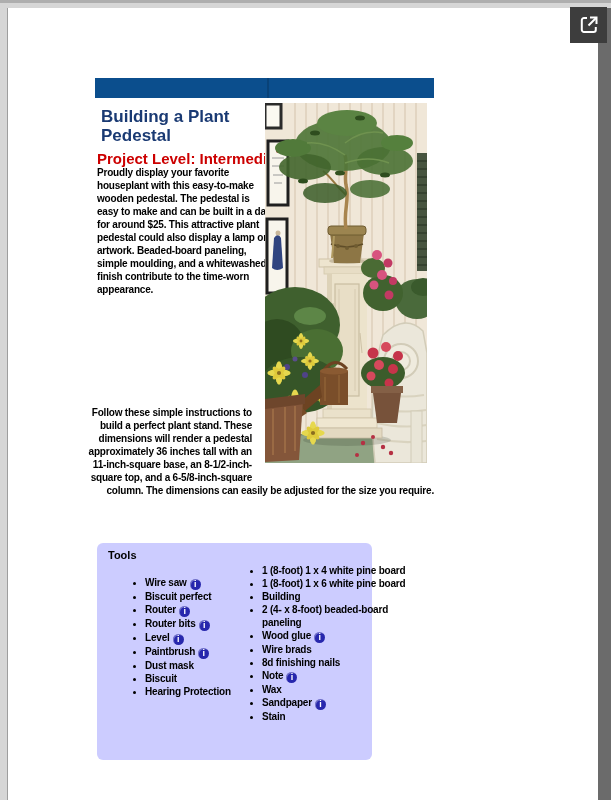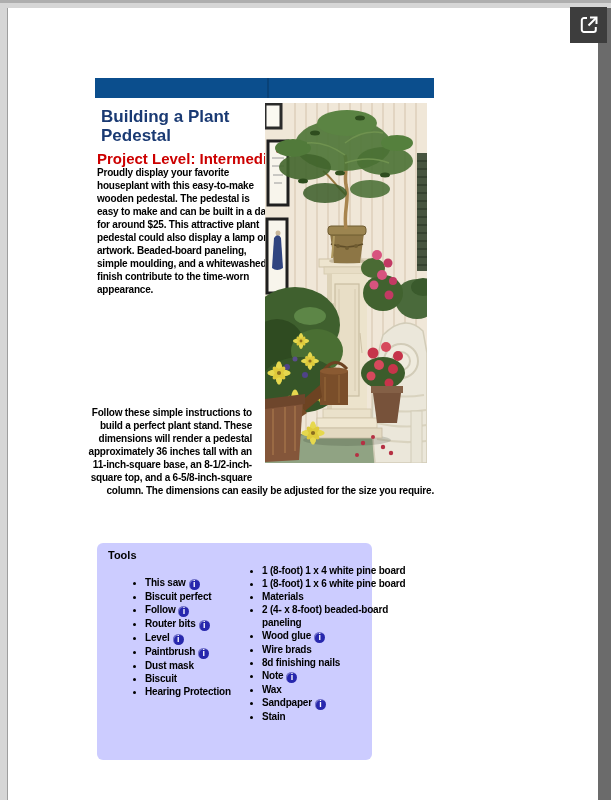--- a/index.html
+++ b/index.html
@@ -225,37 +225,37 @@
   <div class="para instructions">
     <span class="wrap-spacer"></span>
     <span>Follow these simple instructions to build a perfect plant stand. These dimensions will render a pedestal approximately 36 inches tall with an 11-inch-square base, an 8-1/2-inch-square top, and a 6-5/8-inch-square column. The dimensions can easily be adjusted for the size you require.</span>
   </div>
 
   <div class="box">
     <div class="col tools">
       <div class="col-heading">Tools</div>
       <ul>
 
-      <li><span>This saw</span><span class="info-icon">i</span></li>
+      <li><span>Wire saw</span><span class="info-icon">i</span></li>
           <li><span>Biscuit perfect</span></li>
-          <li><span>Follow</span><span class="info-icon">i</span></li>
+          <li><span>Router</span><span class="info-icon">i</span></li>
           <li><span>Router bits</span><span class="info-icon">i</span></li>
           <li><span>Level</span><span class="info-icon">i</span></li>
           <li><span>Paintbrush</span><span class="info-icon">i</span></li>
           <li><span>Dust mask</span></li>
           <li><span>Biscuit</span></li>
           <li><span>Hearing Protection</span></li>
         </ul>
     </div>
     <div class="col materials">
       <ul>
 
       <li><span>1 (8-foot) 1 x 4 white pine board</span></li>
           <li><span>1 (8-foot) 1 x 6 white pine board</span></li>
-          <li><span>Materials</span></li>
+          <li><span>Building</span></li>
           <li><span>2 (4- x 8-foot) beaded-board paneling</span></li>
           <li><span>Wood glue</span><span class="info-icon">i</span></li>
           <li><span>Wire brads</span></li>
           <li><span>8d finishing nails</span></li>
           <li><span>Note</span><span class="info-icon">i</span></li>
           <li><span>Wax</span></li>
           <li><span>Sandpaper</span><span class="info-icon">i</span></li>
           <li><span>Stain</span></li>
         </ul>
     </div>

